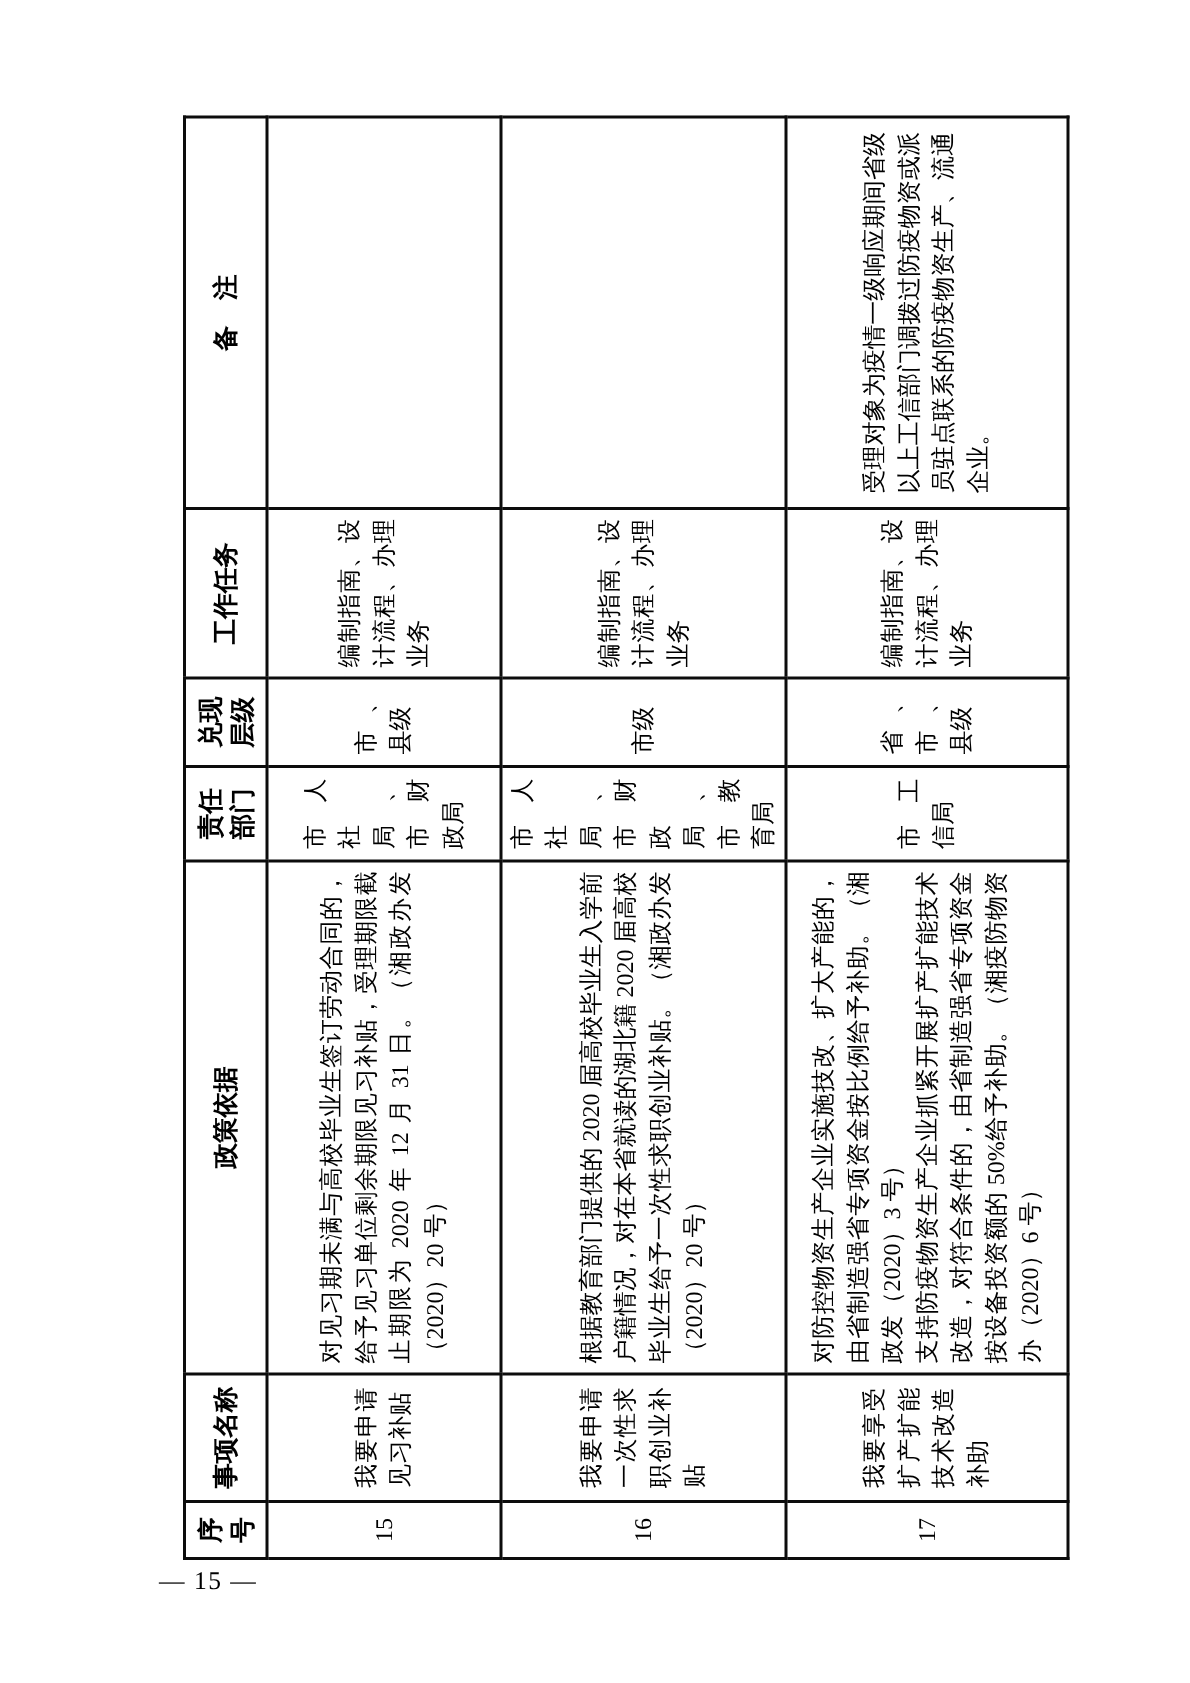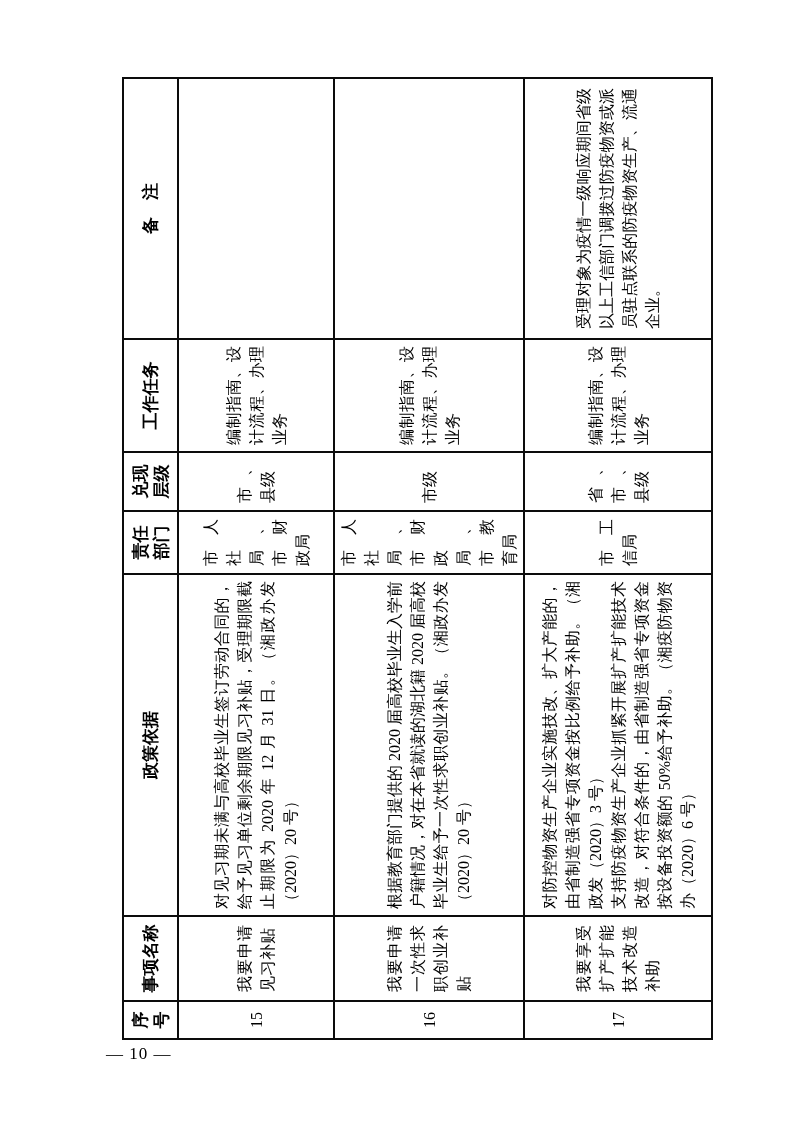--- a/index.html
+++ b/index.html
@@ -138,15 +138,15 @@
           <td class="c-dept">市工信局</td>
           <td class="c-level">省、市、县级</td>
           <td class="c-task">编制指南、设计流程、办理业务</td>
           <td class="c-remark">受理对象为疫情一级响应期间省级以上工信部门调拨过防疫物资或派员驻点联系的防疫物资生产、流通企业。</td>
         </tr>
       </tbody>
         </table>
     </div>
   </div>
 
-  <div class="page-number">— 10 —</div>
+  <div class="page-number">— 15 —</div>
 
 </div>
 
 </body></html>

